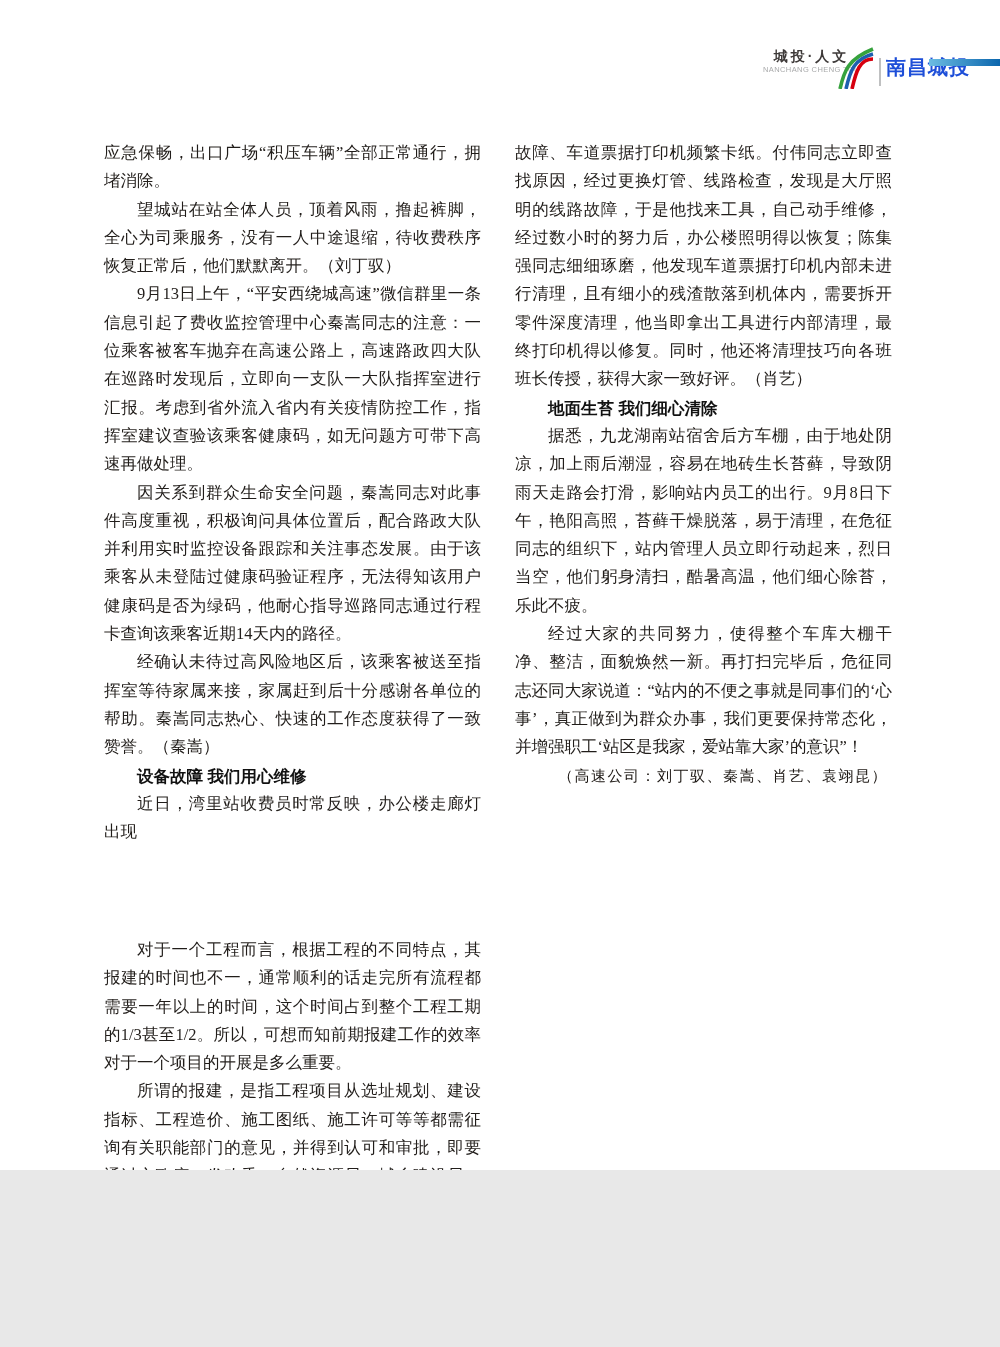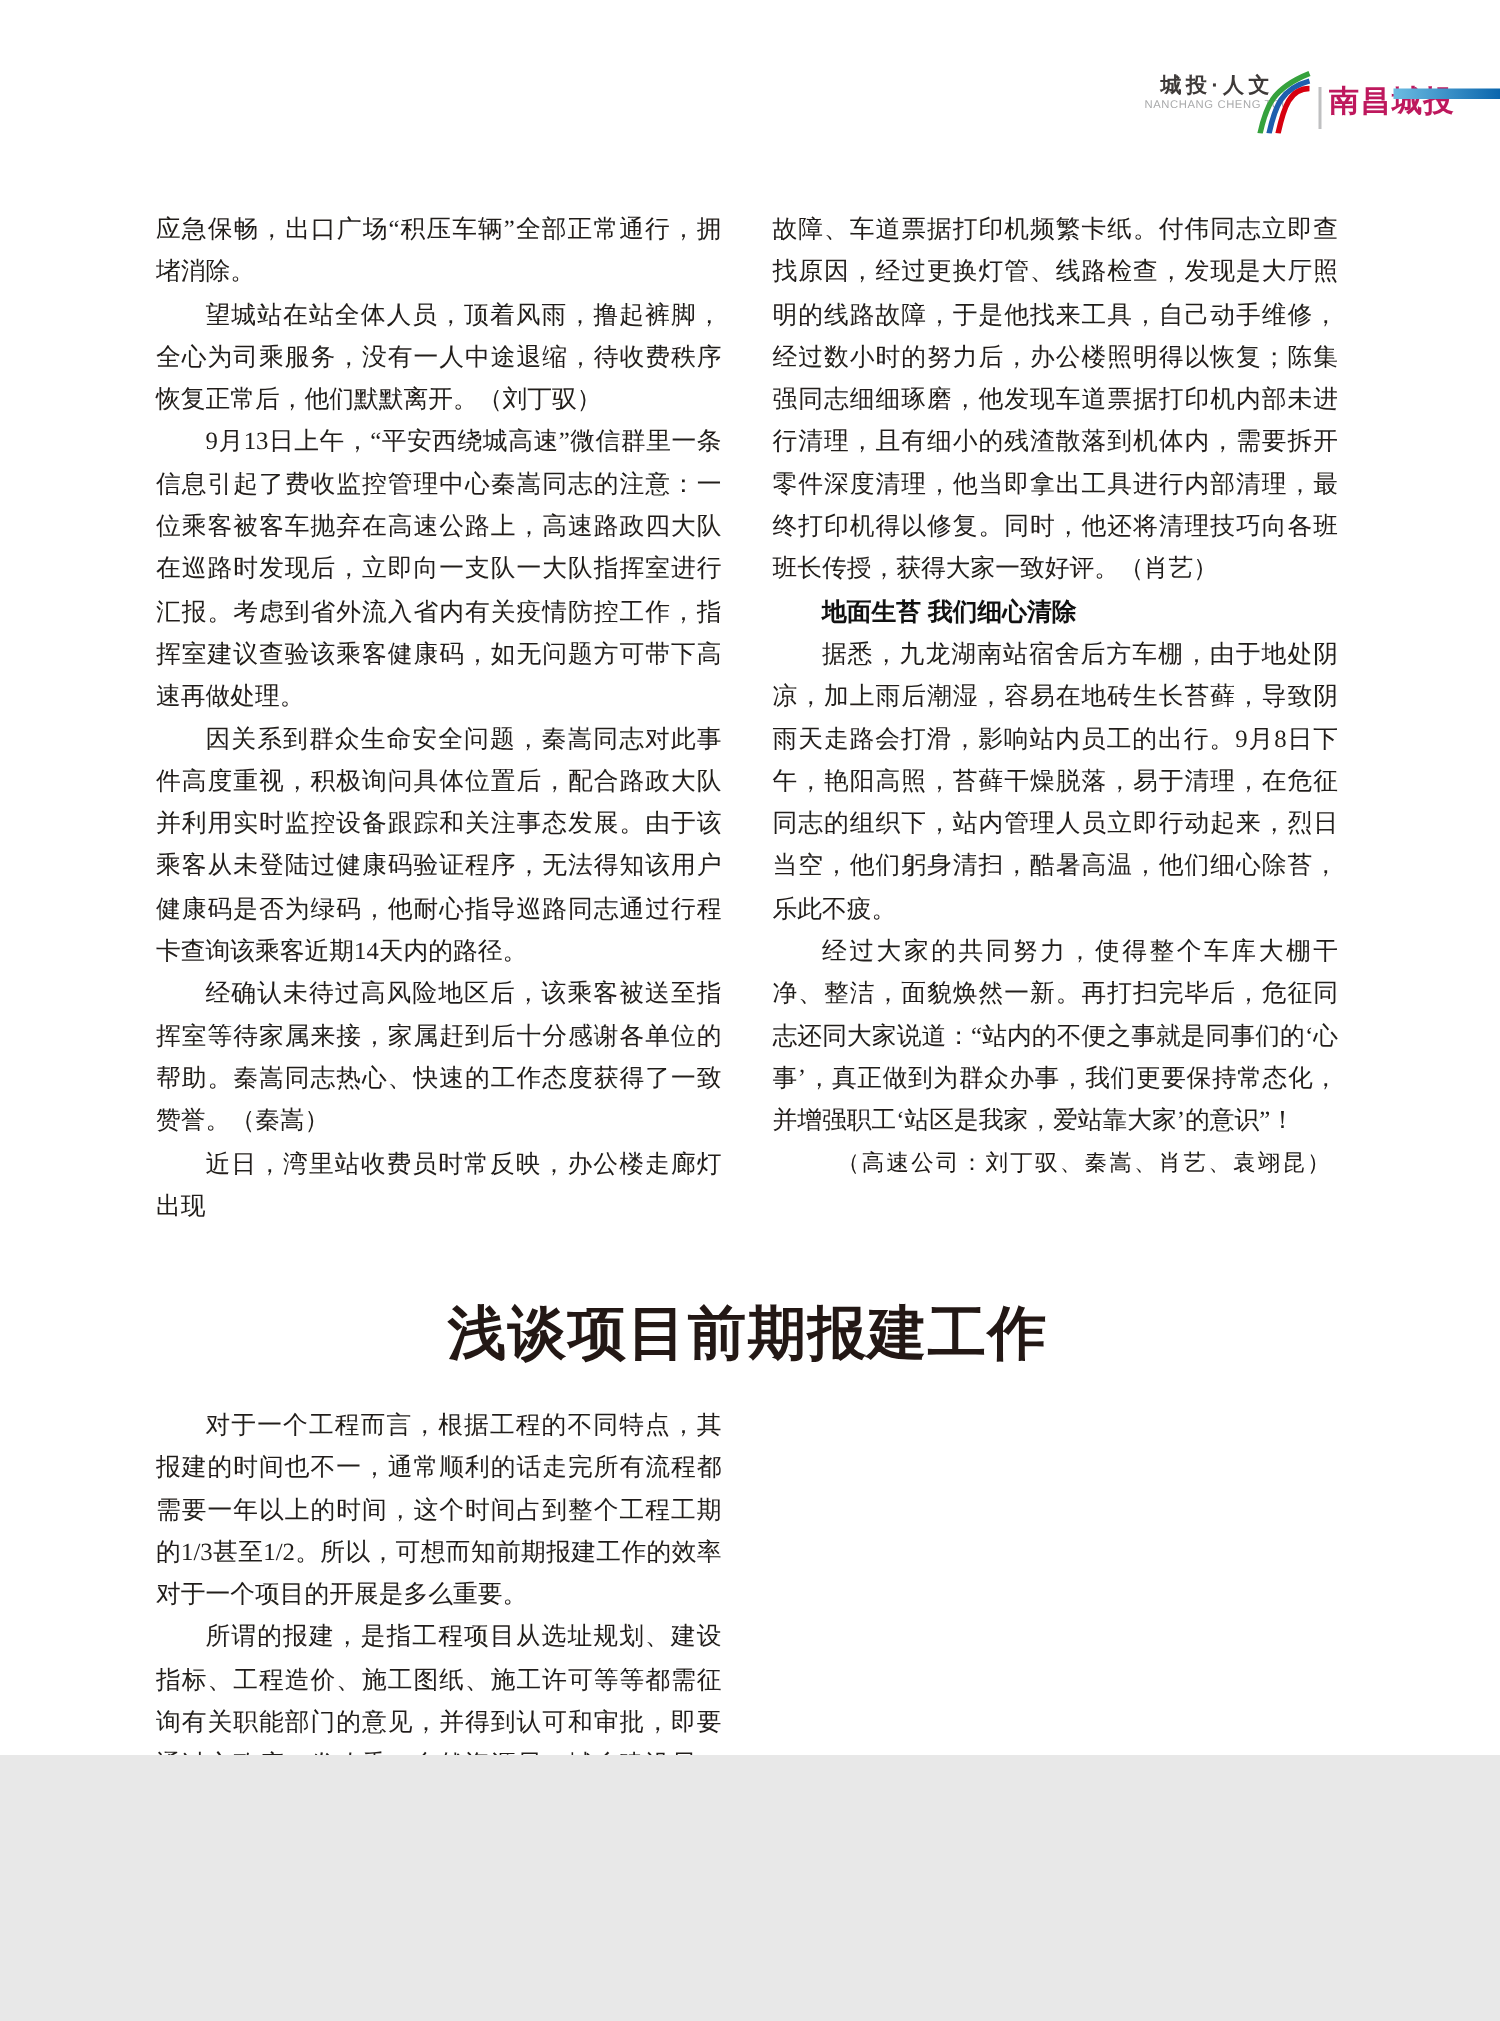--- a/index.html
+++ b/index.html
@@ -21,21 +21,21 @@
   }
   
   .brand-block{position:absolute;left:763px;top:49px;text-align:center;line-height:1;}
   .brand-cn{font-family:"Liberation Sans","DejaVu Sans",sans-serif;font-weight:bold;
     font-size:14px;letter-spacing:3px;color:#3e3a39;white-space:nowrap;}
   .brand-en{font-family:"Liberation Sans","DejaVu Sans",sans-serif;font-size:7.5px;
     letter-spacing:0.4px;color:#a8a9aa;margin-top:3px;white-space:nowrap;}
   .logo-swoosh{position:absolute;left:836px;top:45px;}
   .header-divider{position:absolute;left:879px;top:58px;width:2px;height:28px;background:#bfc0c1;}
   .masthead{position:absolute;left:886px;top:54px;font-family:"Liberation Sans","DejaVu Sans",sans-serif;
-    font-weight:bold;font-size:20px;letter-spacing:1px;color:#be185d;white-space:nowrap;}
+    font-weight:bold;font-size:20px;letter-spacing:1px;color:#1d4ed8;white-space:nowrap;}
   .header-line{position:absolute;left:929px;right:0;top:59px;height:6.5px;
     background:linear-gradient(to right,var(--header-line-start),var(--header-line-end));}
   
   .col{position:absolute;width:377px;font-size:16.5px;line-height:28.3px;
     text-align:justify;text-justify:inter-ideograph;word-break:break-all;color:#211d1a;}
   .col p{margin:0;text-indent:2em;}
   .col p.cont{text-indent:0;}
   .col h3{margin:0;font-size:16.5px;line-height:28.3px;font-weight:bold;text-indent:2em;
     font-family:"Liberation Sans","DejaVu Sans",sans-serif;color:#111;}
   .col p.credit{text-indent:0;text-align:right;font-size:15px;letter-spacing:1.5px;
@@ -77,31 +77,31 @@
   <div class="header-divider"></div>
   <div class="masthead">南昌城投</div>
   <div class="header-line"></div>
 
   <div class="col c1l">
       <p class="cont">应急保畅，出口广场“积压车辆”全部正常通行，拥堵消除。</p>
       <p>望城站在站全体人员，顶着风雨，撸起裤脚，全心为司乘服务，没有一人中途退缩，待收费秩序恢复正常后，他们默默离开。（刘丁驭）</p>
       <p>9月13日上午，“平安西绕城高速”微信群里一条信息引起了费收监控管理中心秦嵩同志的注意：一位乘客被客车抛弃在高速公路上，高速路政四大队在巡路时发现后，立即向一支队一大队指挥室进行汇报。考虑到省外流入省内有关疫情防控工作，指挥室建议查验该乘客健康码，如无问题方可带下高速再做处理。</p>
       <p>因关系到群众生命安全问题，秦嵩同志对此事件高度重视，积极询问具体位置后，配合路政大队并利用实时监控设备跟踪和关注事态发展。由于该乘客从未登陆过健康码验证程序，无法得知该用户健康码是否为绿码，他耐心指导巡路同志通过行程卡查询该乘客近期14天内的路径。</p>
       <p>经确认未待过高风险地区后，该乘客被送至指挥室等待家属来接，家属赶到后十分感谢各单位的帮助。秦嵩同志热心、快速的工作态度获得了一致赞誉。（秦嵩）</p>
+      <h3>设备故障 我们用心维修</h3>
       <p>近日，湾里站收费员时常反映，办公楼走廊灯出现</p>
     </div>
   <div class="col c1r">
       <p class="cont">故障、车道票据打印机频繁卡纸。付伟同志立即查找原因，经过更换灯管、线路检查，发现是大厅照明的线路故障，于是他找来工具，自己动手维修，经过数小时的努力后，办公楼照明得以恢复；陈集强同志细细琢磨，他发现车道票据打印机内部未进行清理，且有细小的残渣散落到机体内，需要拆开零件深度清理，他当即拿出工具进行内部清理，最终打印机得以修复。同时，他还将清理技巧向各班班长传授，获得大家一致好评。（肖艺）</p>
       <h3>地面生苔 我们细心清除</h3>
       <p>据悉，九龙湖南站宿舍后方车棚，由于地处阴凉，加上雨后潮湿，容易在地砖生长苔藓，导致阴雨天走路会打滑，影响站内员工的出行。9月8日下午，艳阳高照，苔藓干燥脱落，易于清理，在危征同志的组织下，站内管理人员立即行动起来，烈日当空，他们躬身清扫，酷暑高温，他们细心除苔，乐此不疲。</p>
       <p>经过大家的共同努力，使得整个车库大棚干净、整洁，面貌焕然一新。再打扫完毕后，危征同志还同大家说道：“站内的不便之事就是同事们的‘心事’，真正做到为群众办事，我们更要保持常态化，并增强职工‘站区是我家，爱站靠大家’的意识”！</p>
       <p class="credit">（高速公司：刘丁驭、秦嵩、肖艺、袁翊昆）</p>
     </div>
 
-  <div class="article-title">浅谈项目前期报建工作</div>
   <div class="col c2l">
       <p>对于一个工程而言，根据工程的不同特点，其报建的时间也不一，通常顺利的话走完所有流程都需要一年以上的时间，这个时间占到整个工程工期的1/3甚至1/2。所以，可想而知前期报建工作的效率对于一个项目的开展是多么重要。</p>
       <p>所谓的报建，是指工程项目从选址规划、建设指标、工程造价、施工图纸、施工许可等等都需征询有关职能部门的意见，并得到认可和审批，即要通过市政府、发改委、自然资源局、城乡建设局、消防、环保、人防等等职能部门的同意及批复，才能顺利的开展一个</p>
     </div>
 
   <div class="footer">
     <span class="footer-issue">第五期</span>
     <span class="footer-divider"></span>
     <span class="footer-year">2021</span>
     <svg class="footer-chevrons" width="40" height="22" viewBox="0 0 40 22" fill="none">

